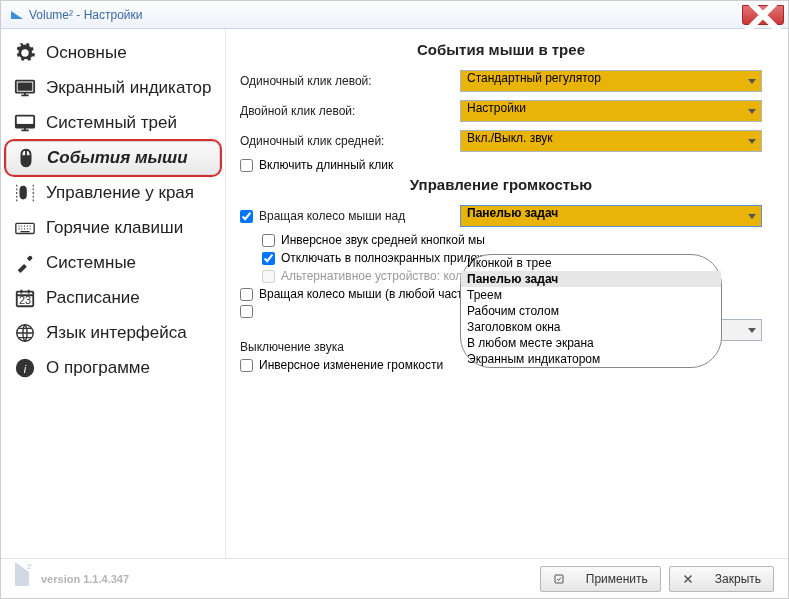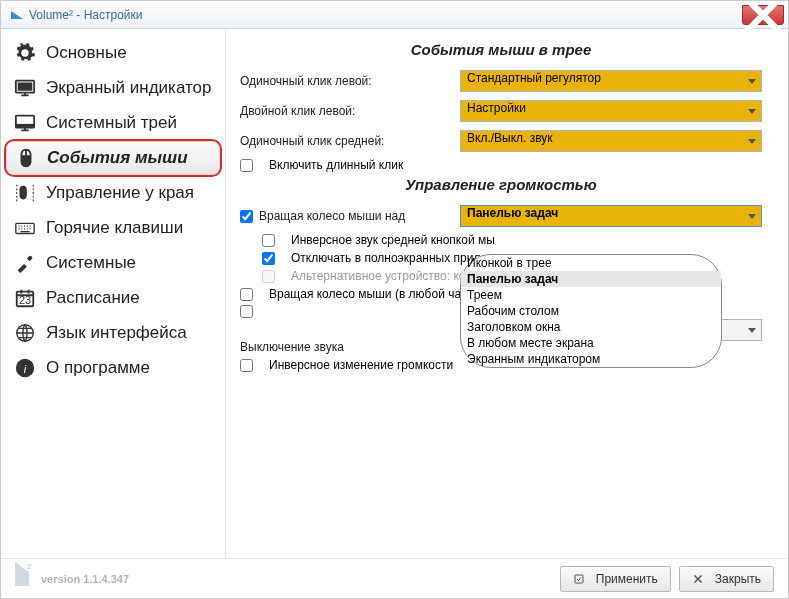--- a/index.html
+++ b/index.html
@@ -14,46 +14,46 @@
 
 .sidebar { width: 225px; padding: 6px 2px; border-right: 1px solid #e8e8e8; }
 .sidebar-item { display: flex; align-items: center; height: 34px; padding: 0 8px; gap: 10px; border-radius: 2px; margin: 1px 3px; cursor: default; }
 .sidebar-item.active { background: linear-gradient(to bottom, #fafafa, #e9e9e9); border: 1px solid #d6d6d6; font-weight: bold; font-style: italic; }
 .sidebar-item.highlighted { outline: 2px solid #d32f2f; outline-offset: 0; border-radius: 8px; }
 .sidebar-item .icon { width: 22px; height: 22px; display: flex; align-items: center; justify-content: center; }
 .sidebar-item .icon svg { width: 22px; height: 22px; }
 .sidebar-item .label { font-size: 17px; color: #222; }
 
 .main { flex: 1; padding: 8px 26px 8px 14px; position: relative; }
-.section-title { text-align: center; font-size: 15px; color: #222; margin: 4px 0 10px; font-weight: 600; font-style: italic; }
+.section-title { text-align: center; font-size: 15px; color: #222; margin: 4px 0 10px; font-weight: 600; }
 .row { display: flex; align-items: center; margin: 4px 0; min-height: 26px; }
 .row .lbl { width: 220px; color: #222; }
 .row .ctrl { flex: 1; }
 select, .fake-select { width: 100%; height: 22px; border: 1px solid #aab6c4; background: #eab308; padding: 0 16px 0 6px; font-size: 12px; position: relative; }
 .fake-select::after { content: ""; position: absolute; right: 5px; top: 8px; width: 0; height: 0; border-left: 4px solid transparent; border-right: 4px solid transparent; border-top: 5px solid #555; }
 .fake-select.open { border-color: #5a8fd6; border-bottom: 1px solid #5a8fd6; }
 .fake-select.disabled { background: #f2f2f2; color: #888; }
-.chk { display: flex; align-items: center; gap: 16px; margin: 4px 0; }
+.chk { display: flex; align-items: center; gap: 6px; margin: 4px 0; }
 .chk input { width: 13px; height: 13px; }
 .chk.indent { margin-left: 22px; }
 .chk.disabled { color: #9a9a9a; }
 .dropdown-list { position: absolute; background: #fff; border: 1px solid #888; z-index: 20; font-size: 12px; }
 .dropdown-list div { padding: 1px 6px; cursor: default; }
 .dropdown-list div.sel { background: #e6e6e6; font-weight: bold; }
 .combo-row { display: flex; align-items: center; gap: 6px; }
 .combo-row .fake-select { width: 100px; }
 .plus { color: #666; }
 
 .footer { height: 40px; border-top: 1px solid #e2e2e2; display: flex; align-items: center; padding: 0 14px; gap: 8px; }
 .footer .ver-logo { width: 0; height: 0; border-left: 14px solid #d0d9e4; border-top: 10px solid transparent; margin-right: 4px; }
 .footer .ver-logo-wrap { position: relative; }
 .footer .ver-logo-sup { position: absolute; top: -10px; left: 12px; font-size: 8px; color: #b8c2ce; }
 .footer .version { color: #b5b5b5; font-size: 11px; font-weight: bold; }
 .footer .spacer { flex: 1; }
-.footer .btn { height: 26px; padding: 0 12px; background: linear-gradient(to bottom, #fafafa, #e6e6e6); border: 1px solid #b8b8b8; border-radius: 2px; display: flex; align-items: center; gap: 11px; font-size: 12px; color: #333; }
+.footer .btn { height: 26px; padding: 0 12px; background: linear-gradient(to bottom, #fafafa, #e6e6e6); border: 1px solid #b8b8b8; border-radius: 2px; display: flex; align-items: center; gap: 21px; font-size: 12px; color: #333; }
 .footer .btn svg { width: 12px; height: 12px; }
 </style>
 </head>
 <body>
 
 <div class="titlebar">
   <span class="logo"></span>
   <span class="title"><span>Volume² - Настройки</span></span>
   <div class="close">
     <svg viewBox="0 0 10 10">

